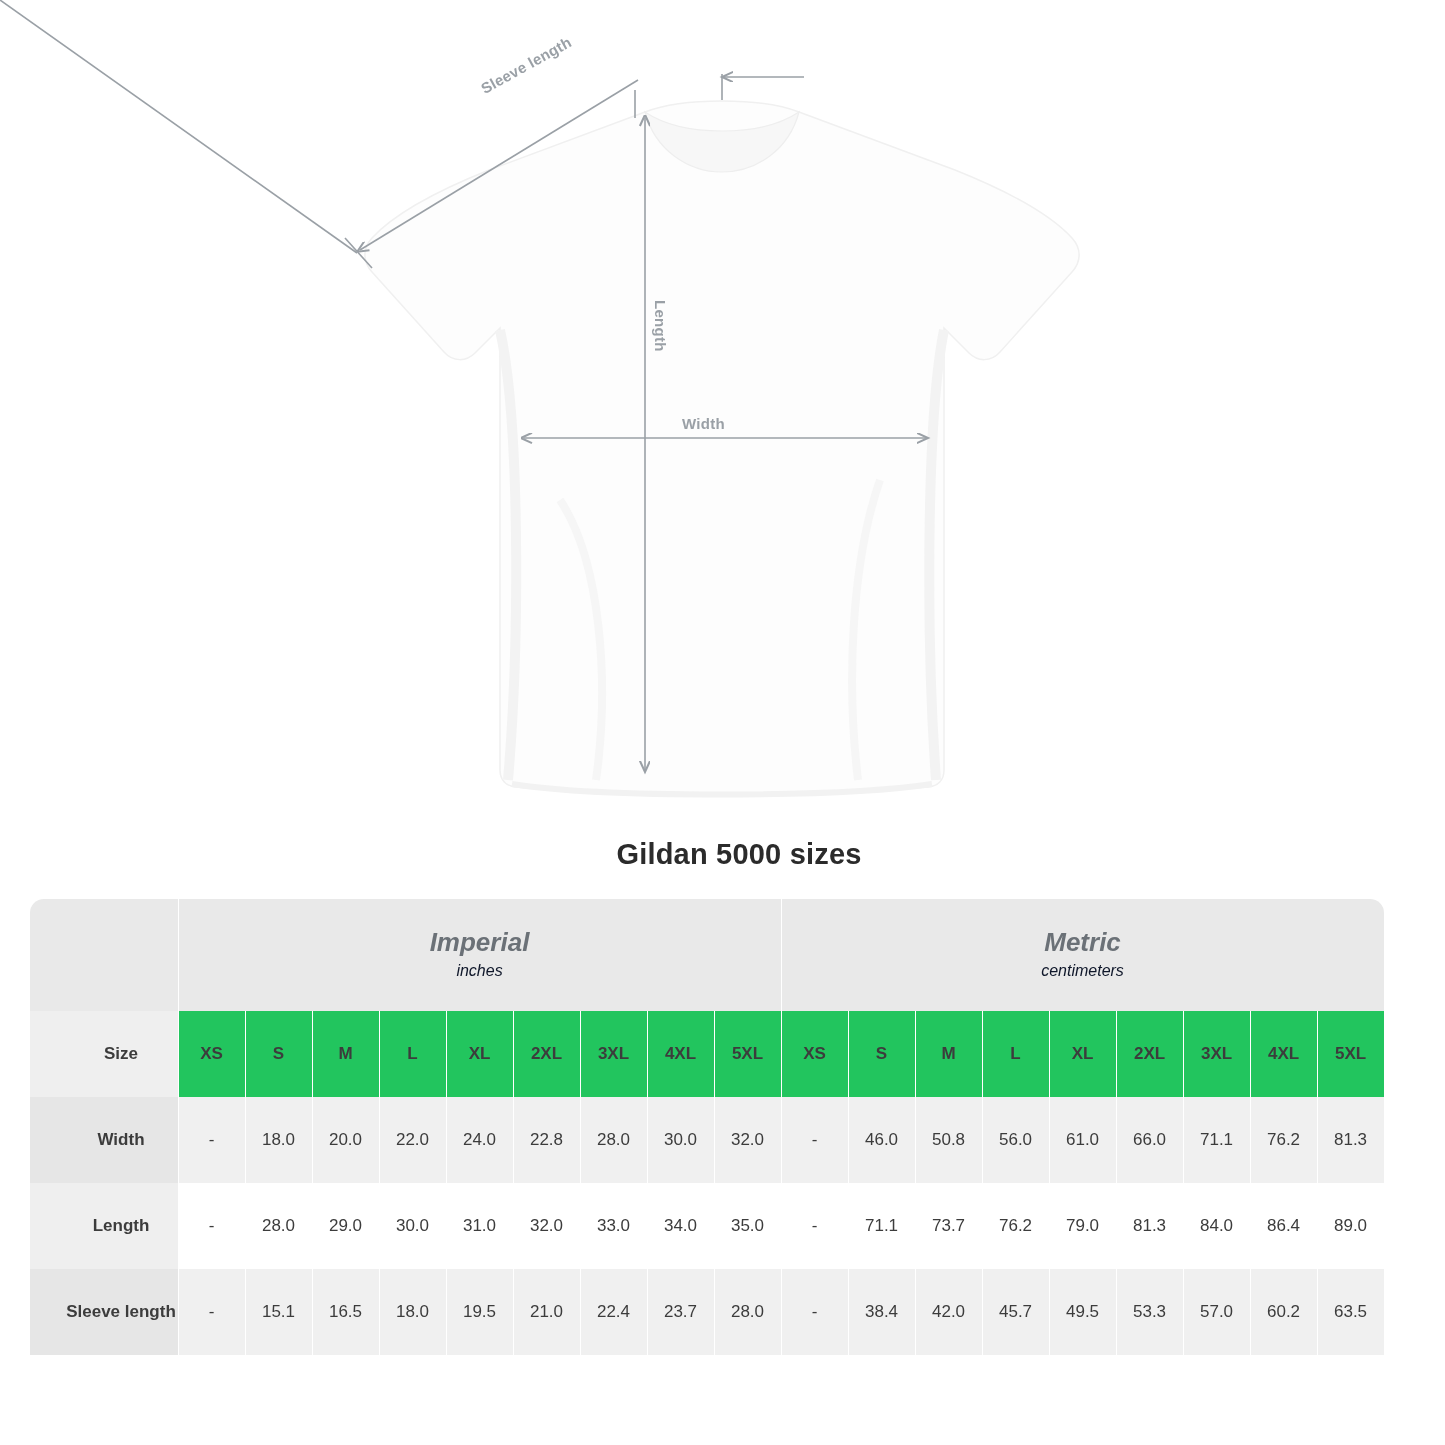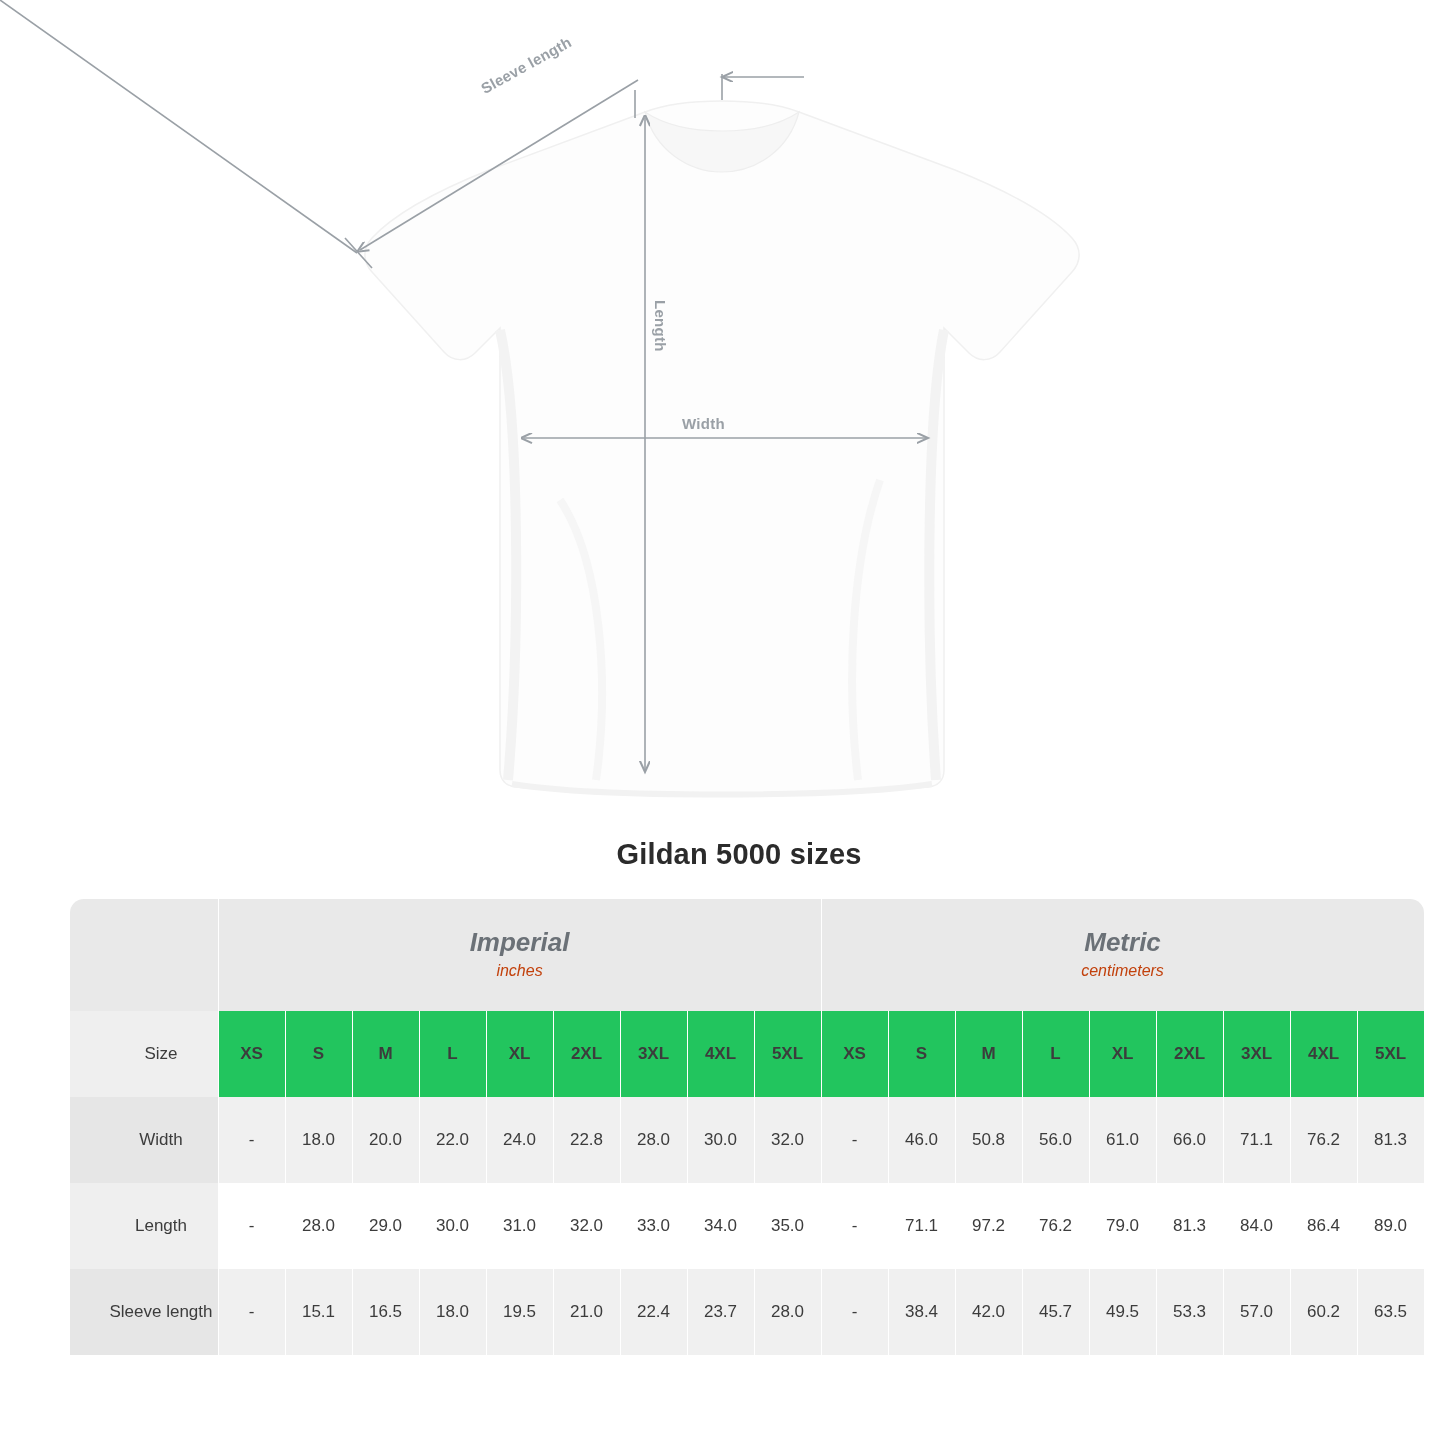--- a/index.html
+++ b/index.html
@@ -72,21 +72,21 @@
   }
   #chart-note {
     font-size: 17px;
     font-style: italic;
     color: #6f6f6f;
     margin: 14px 0 0 0;
   }
 
   
   #table-wrap {
-    margin: 28px 46px 0 70px;
+    margin: 28px 46px 0 30px;
   }
   table.size-table {
     border-collapse: collapse;
     width: 1353px;
     table-layout: fixed;
   }
   table.size-table td, table.size-table th {
     text-align: center;
     vertical-align: middle;
     font-size: 17px;
@@ -108,42 +108,42 @@
   .unit-name {
     font-size: 26px;
     font-style: italic;
     font-weight: bold;
     color: #6b7177;
     line-height: 1.25;
   }
   .unit-sub {
     font-size: 16px;
     font-style: italic;
-    color: #c2410c;
+    color: #0f172a;
     line-height: 1.6;
   }
   .head-row td {
     background: #22c55e;
     height: 84px;
     font-weight: bold;
     font-size: 17px;
     color: #3c3c3c;
   }
   .head-row td.rowlabel {
     background: #efefef;
   }
   .data-row td {
     height: 84px;
     background: #ffffff;
   }
   .data-row.alt td {
     background: #f0f0f0;
   }
   td.rowlabel {
-    font-weight: normal;
+    font-weight: bold;
     font-size: 17px;
     color: #3c3c3c;
     background: #efefef;
     padding-left: 35px;
   }
   .data-row.alt td.rowlabel {
     background: #e6e6e6;
   }
   .data-row:last-child td:first-child {
     border-bottom-left-radius: 0;
@@ -305,21 +305,21 @@
           <td>28.0</td>
           <td>29.0</td>
           <td>30.0</td>
           <td>31.0</td>
           <td>32.0</td>
           <td>33.0</td>
           <td>34.0</td>
           <td>35.0</td>
           <td>-</td>
           <td>71.1</td>
-          <td>97.2</td>
+          <td>73.7</td>
           <td>76.2</td>
           <td>79.0</td>
           <td>81.3</td>
           <td>84.0</td>
           <td>86.4</td>
           <td>89.0</td>
         </tr>
 
         <tr class="data-row alt">
           <td class="rowlabel">Sleeve length</td>

